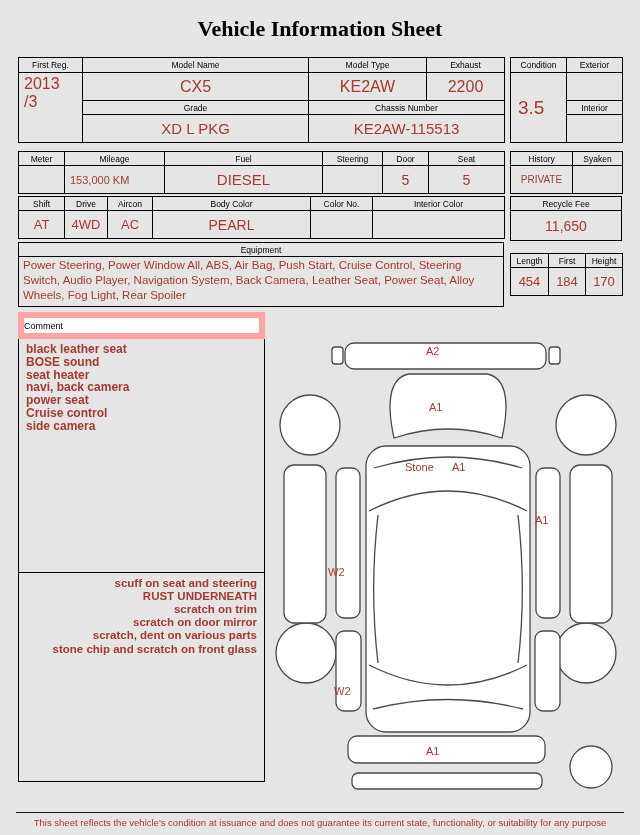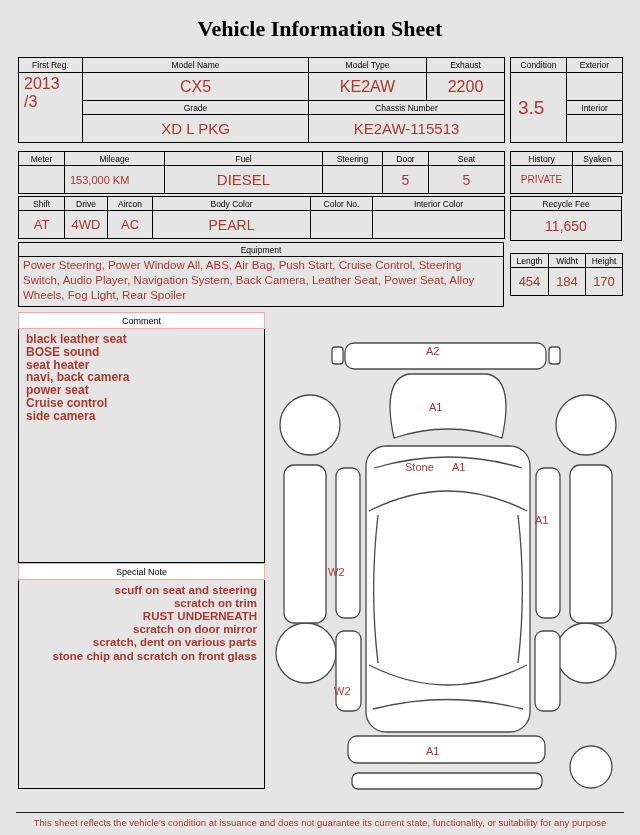--- a/index.html
+++ b/index.html
@@ -20,21 +20,21 @@
   .f16{font-size:16px} .f15{font-size:15px} .f14{font-size:14px} .f13{font-size:13px}
   .f11{font-size:11px} .f10{font-size:10px}
   .firstreg { font-size:16px; text-align:left; padding:2px 3px 0 5px; line-height:1.15; vertical-align:top; }
   .condition { font-size:19px; text-align:left; padding-left:7px; }
   .left-pad { text-align:left; padding-left:5px; }
   .mt5{margin-top:8px}.mt2{margin-top:2px}.mt3{margin-top:3px}.mt12{margin-top:12px}
   .equip { font-size:11.5px; line-height:1.3; text-align:left; padding:1px 4px;
            white-space:normal; vertical-align:top; height:50px; }
   .rfee { height:30px;margin-left:40px; }
   .notes-col { position:absolute; left:18px; top:312px; width:247px; }
-  .box-hdr { border:1px solid #fca5a5; text-align:center; font-size:9px; padding:3px 0 2px; background:#fff; }
+  .box-hdr { border:6px solid #fca5a5; font-size:9px; padding:3px 0 2px; background:#fff; }
   .box-body { border:1px solid #000; border-top:none; padding:4px 7px;font-weight:bold; }
   .comment-body { height:234px; }
   .note-body { height:209px;text-align:right; }
   .note-item { color:var(--accent); font-size:12px; line-height:1.07; white-space:nowrap; }
   .note-body .note-item { font-size:11.5px; line-height:1.14; }
   .diagram { position:absolute; left:266px; top:315px; width:364px; height:488px; }
   .diagram svg { position:absolute; left:0; top:0; }
   .dlabel { position:absolute; color:var(--accent); font-size:11px; white-space:nowrap; }
   .footer-line { position:absolute; left:16px; right:16px; top:812px; border-top:1.5px solid #1a1a1a; }
   .footer-text { position:absolute; top:817px; left:0; width:100%; text-align:center;
@@ -210,21 +210,21 @@
 
       <table class="mt12">
         <colgroup>
             <col style="width:38px">
             <col style="width:37px">
             <col style="width:37px">
           </colgroup>
         <tbody>
             <tr class="hrow2">
           <td class="hdr">Length</td>
-          <td class="hdr">Widht</td>
+          <td class="hdr">First</td>
           <td class="hdr">Height</td>
         </tr>
         <tr class="vrow">
           <td class="val f13">454</td>
           <td class="val f13">184</td>
           <td class="val f13">170</td>
         </tr>
       </tbody>
         </table>
 
@@ -235,25 +235,24 @@
     <div class="box-hdr">Comment</div>
     <div class="box-body comment-body">
       <div class="note-item">black leather seat</div>
       <div class="note-item">BOSE sound</div>
       <div class="note-item">seat heater</div>
       <div class="note-item">navi, back camera</div>
       <div class="note-item">power seat</div>
       <div class="note-item">Cruise control</div>
       <div class="note-item">side camera</div>
     </div>
-    <div class="box-hdr">Special Note</div>
     <div class="box-body note-body">
       <div class="note-item">scuff on seat and steering</div>
+      <div class="note-item">RUST UNDERNEATH</div>
       <div class="note-item">scratch on trim</div>
-      <div class="note-item">RUST UNDERNEATH</div>
       <div class="note-item">scratch on door mirror</div>
       <div class="note-item">scratch, dent on various parts</div>
       <div class="note-item">stone chip and scratch on front glass</div>
     </div>
   </div>
 
   <div class="diagram">
     <svg viewBox="0 0 364 488" width="364" height="488">
       <g fill="#ffffff" stroke="#4a4a4a" stroke-width="1.3">
         <circle cx="44" cy="110" r="30"></circle>

